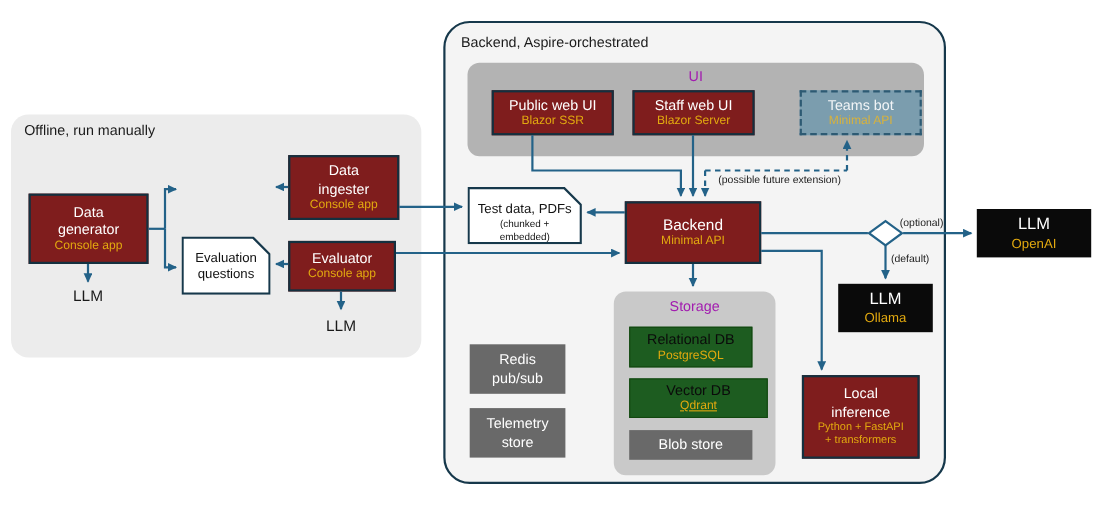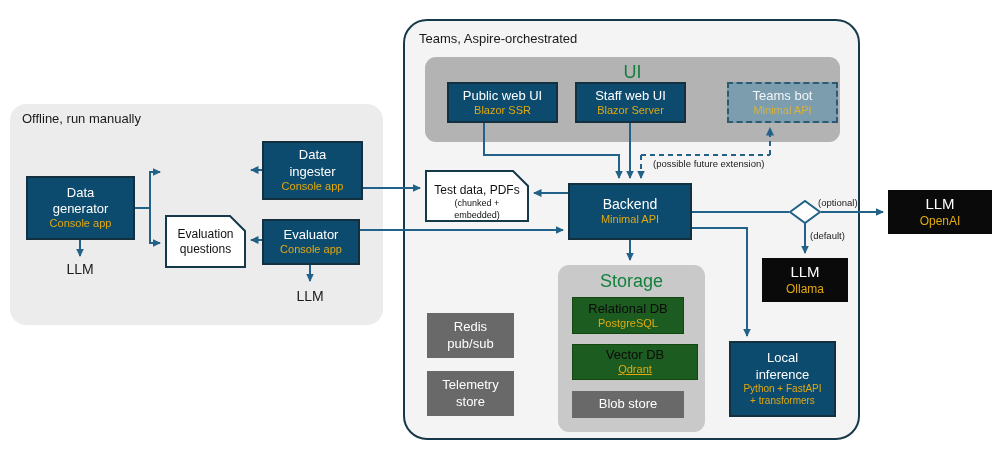--- a/index.html
+++ b/index.html
@@ -5,23 +5,23 @@
   html,body{margin:0;padding:0;background:#ffffff;}
   #canvas{position:relative;width:1000px;height:464px;font-family:"Liberation Sans",sans-serif;overflow:hidden;}
   .abs{position:absolute;}
   .pre{white-space:pre-line;}
   .panel-offline{background:#ececec;border-radius:16px;}
   .panel-online{background:#f4f4f4;border:2px solid #16384b;border-radius:24px;box-sizing:border-box;}
   .panel-title{font-size:13px;color:#1a1a1a;}
   .group{border-radius:11px;}
   .group-ui{background:#b3b3b3;}
   .group-storage{background:#c9c9c9;}
-  .group-label{font-size:18px;color:#15803d;text-align:center;}
+  .group-label{font-size:13px;color:#a21caf;text-align:center;}
   .node{display:flex;flex-direction:column;align-items:center;justify-content:center;text-align:center;box-sizing:border-box;line-height:1.25;}
-  .box-teal{background:#0c4a6e;border:2px solid #14303f;}
+  .box-teal{background:#7f1d1d;border:2px solid #14303f;}
   .box-teal .t{color:#ffffff;font-size:13px;}
   .box-teal .s{color:#e2a90f;font-size:11px;}
   .box-teams{background:#7b9dae;border:2px dashed #2d5a73;}
   .box-teams .t{color:#f2f5f7;font-size:13px;}
   .box-teams .s{color:#d8b23c;font-size:11px;}
   .box-black{background:#0a0a0a;}
   .box-black .t{color:#ffffff;font-size:15px;}
   .box-black .s{color:#e2a90f;font-size:12px;}
   .box-green{background:#1d5c20;border:1.5px solid #12470f;}
   .box-green .t{color:#0b0b0b;font-size:13px;}
@@ -39,21 +39,21 @@
 </style>
 </head>
 <body>
 
 <div id="canvas">
 
   <div class="abs panel-offline" style="left:10px;top:104px;width:373px;height:221px;"></div>
   <div class="abs panel-online" style="left:403px;top:19px;width:457px;height:421px;"></div>
 
   <div class="abs panel-title" style="left:22px;top:111px;">Offline, run manually</div>
-  <div class="abs panel-title" style="left:419px;top:31px;">Teams, Aspire-orchestrated</div>
+  <div class="abs panel-title" style="left:419px;top:31px;">Backend, Aspire-orchestrated</div>
 
   <div class="abs group group-ui" style="left:425px;top:57px;width:415px;height:85px;"></div>
   <div class="abs group-label" style="left:425px;top:62px;width:415px;">UI</div>
 
   <div class="abs node box-teal" style="left:447px;top:82px;width:111px;height:41px;">
     <div class="t">Public web UI</div>
     <div class="s">Blazor SSR</div>
   </div>
   <div class="abs node box-teal" style="left:575px;top:82px;width:111px;height:41px;">
     <div class="t">Staff web UI</div>

